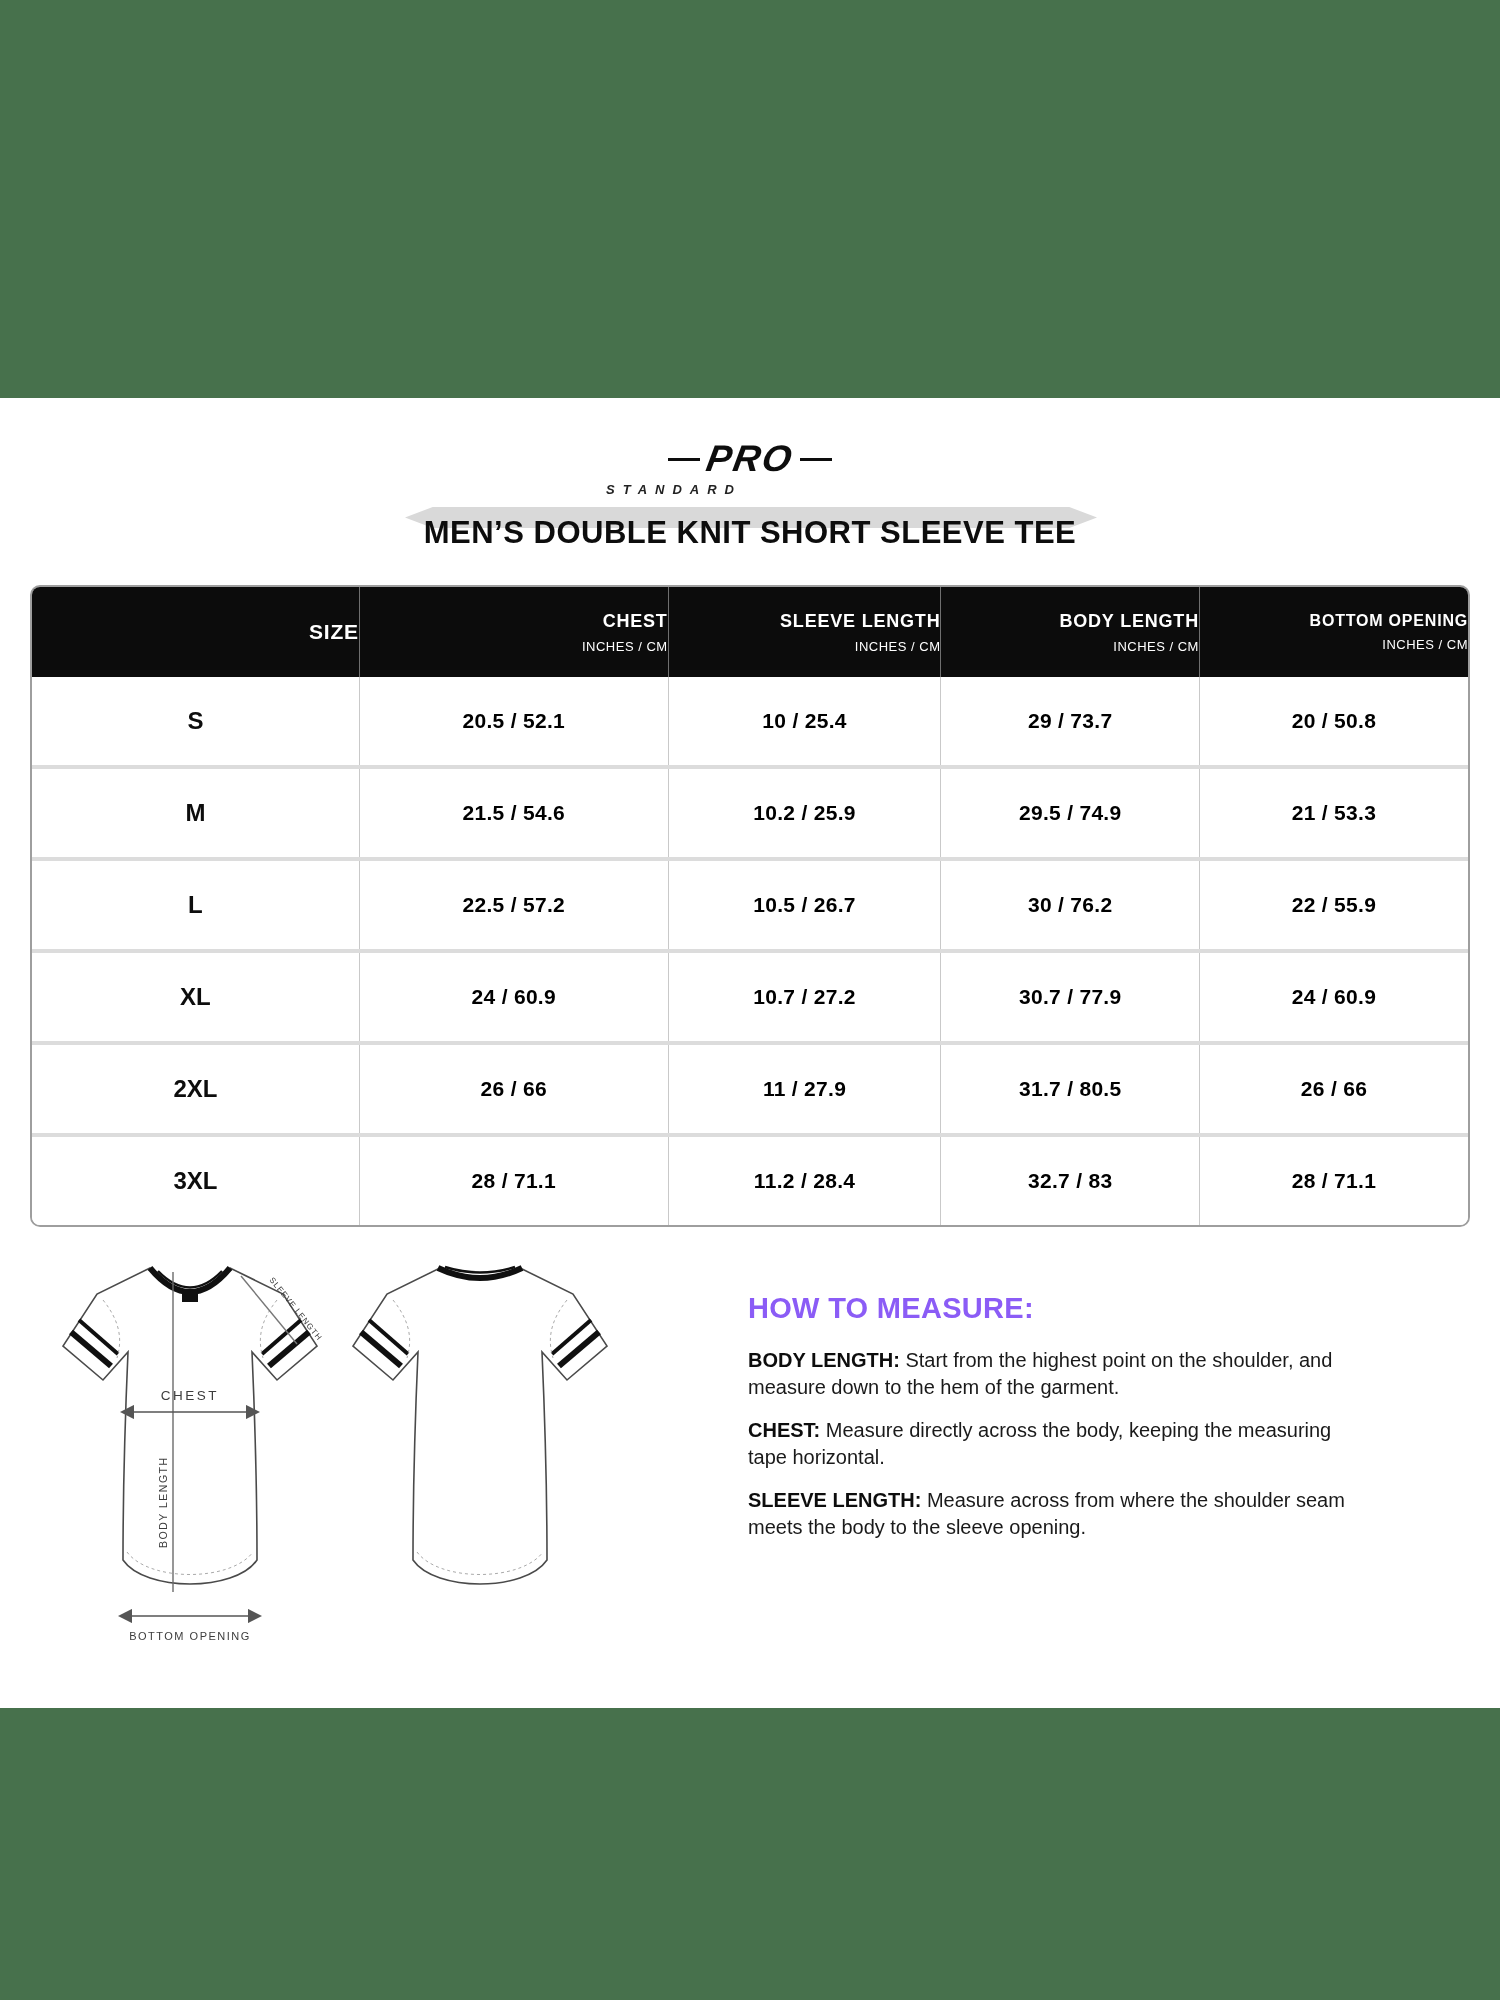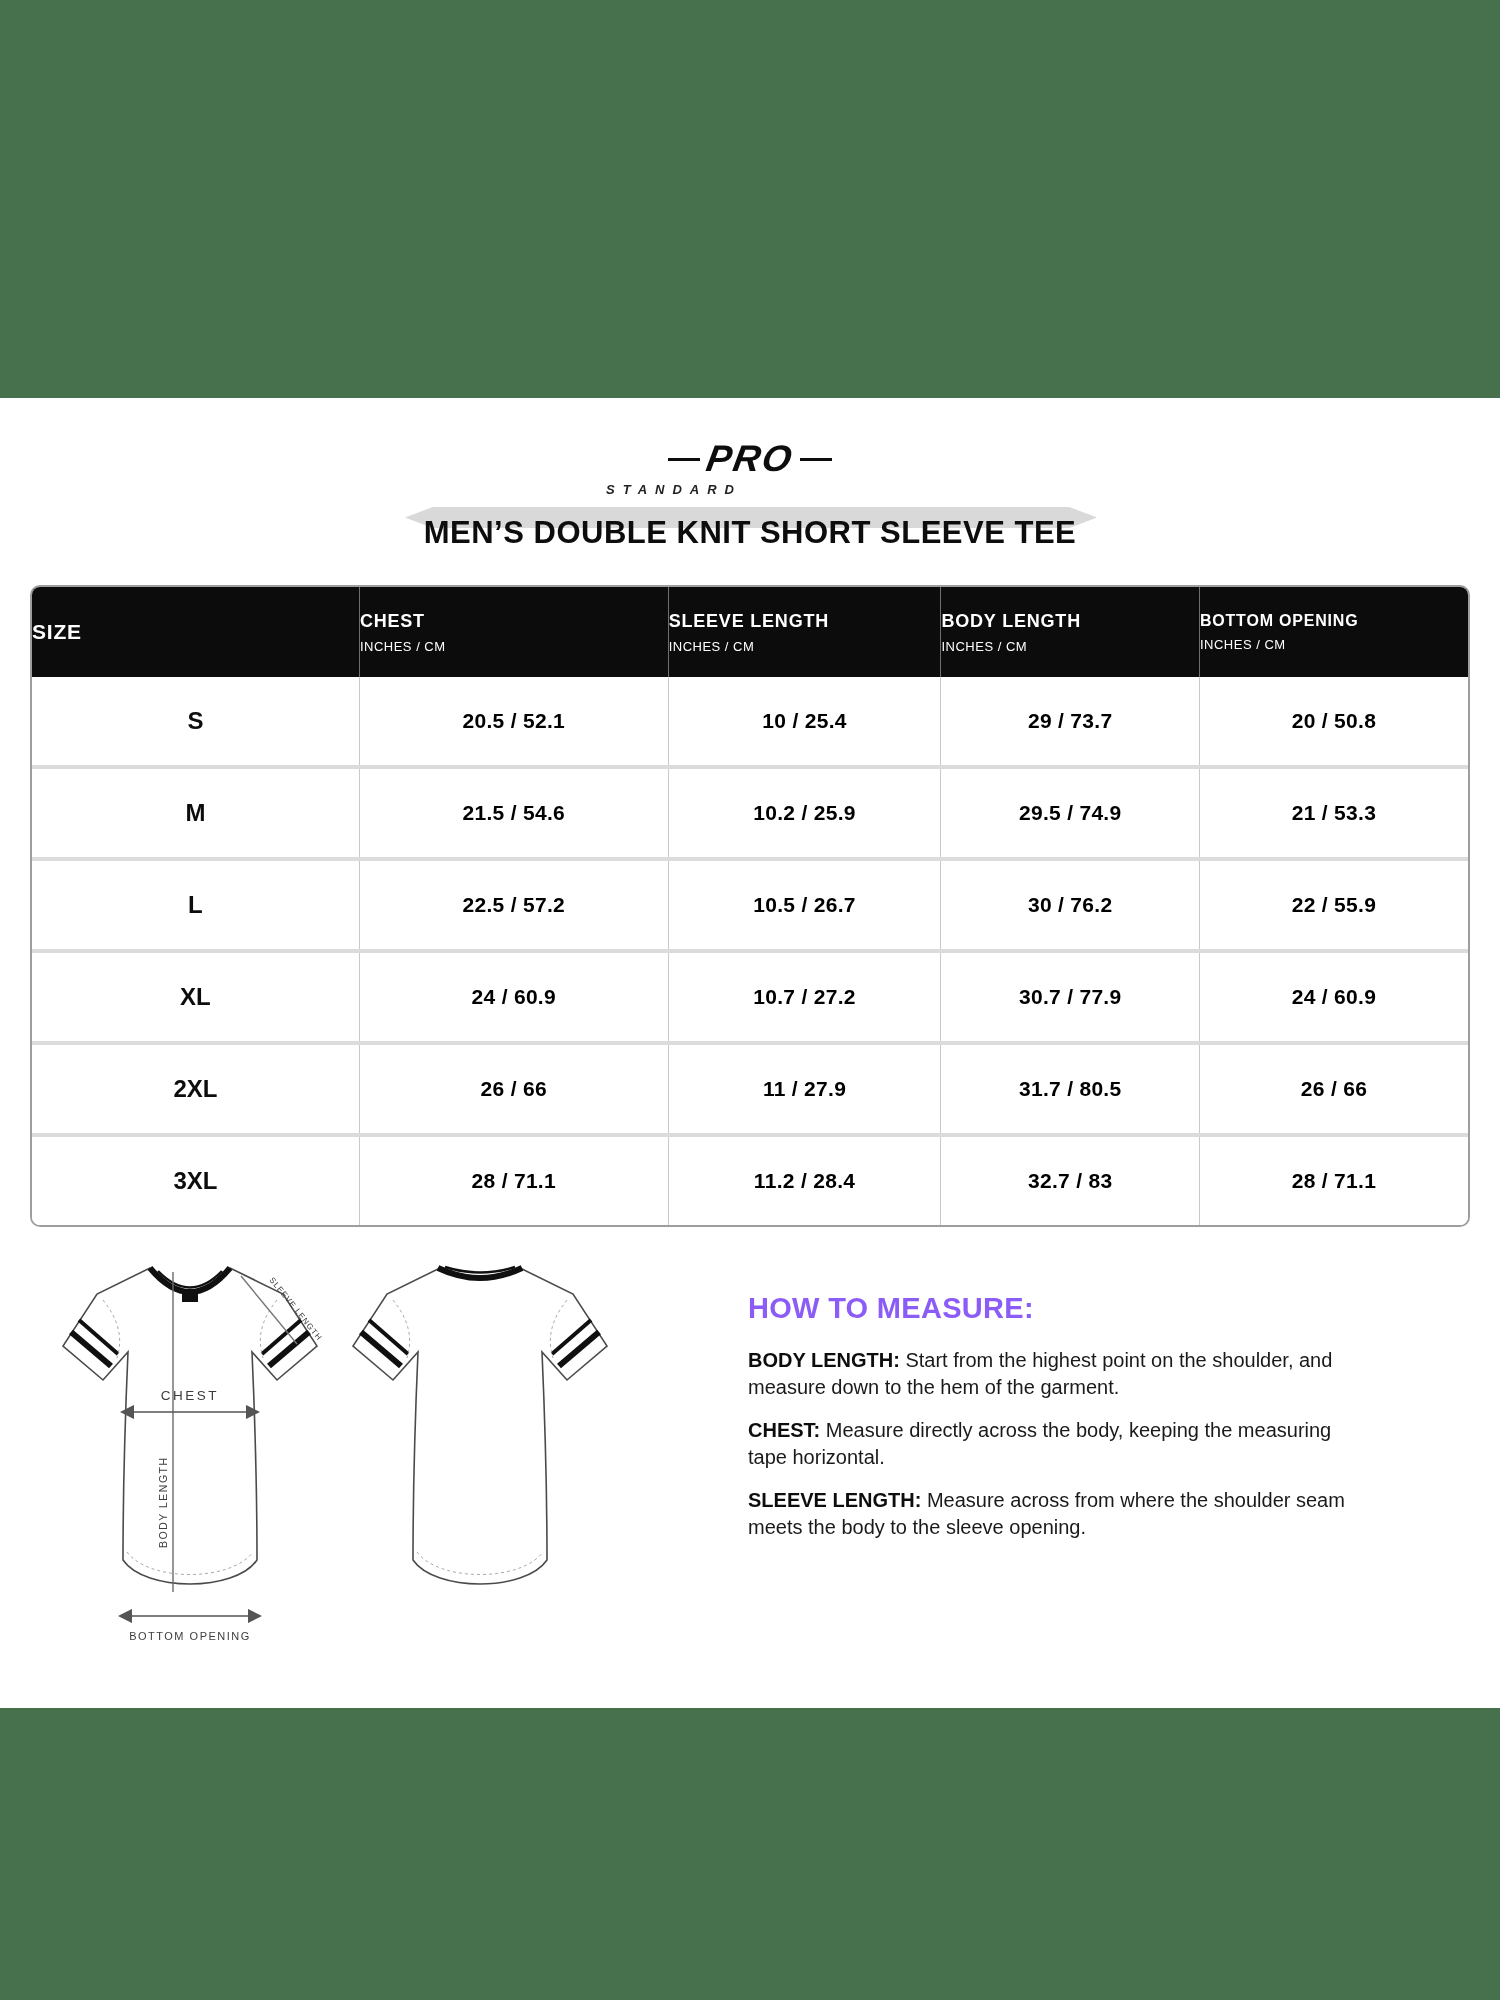--- a/index.html
+++ b/index.html
@@ -21,21 +21,21 @@
   .title-wrap{position:absolute;top:494px;left:0;width:1500px;height:46px;}
   .swoosh{position:absolute;top:13px;left:405px;width:692px;height:21px;background:#d9d9d9;
           clip-path:polygon(0 50%,4% 0,96% 0,100% 50%,96% 100%,4% 100%);}
   .title{position:absolute;top:16px;left:0;width:100%;text-align:center;font-size:31px;font-weight:800;
          letter-spacing:0.5px;color:#0d0d0d;margin:0;line-height:46px;}
 
   
   .table-wrap{position:absolute;top:585px;left:30px;width:1440px;border:2px solid #9e9e9e;
               border-radius:10px;overflow:hidden;background:#fff;box-sizing:border-box;}
   table.chart{width:100%;border-collapse:collapse;table-layout:fixed;}
-  thead th{height:90px;background:#0c0c0c;color:#fff;vertical-align:middle;text-align:left;
+  thead th{height:90px;background:#0c0c0c;color:#fff;vertical-align:middle;text-align:right;
            border-left:1px solid #6f6f6f;padding:0;}
   thead th:first-child{border-left:none;}
   .col-label{display:block;font-size:18px;font-weight:800;letter-spacing:0.8px;}
   th.size-col .col-label{font-size:21px;}
   th.bottom-col .col-label{font-size:16px;}
   .col-sub{display:block;font-size:13px;font-weight:500;letter-spacing:0.5px;margin-top:7px;}
   tbody tr>*{height:88px;vertical-align:middle;text-align:center;background:#fff;
              border-left:1px solid #c9c9c9;border-top:4px solid #dcdcdc;padding:0;}
   tbody tr>:first-child{border-left:none;}
   tbody tr:first-child>*{border-top:none;}

